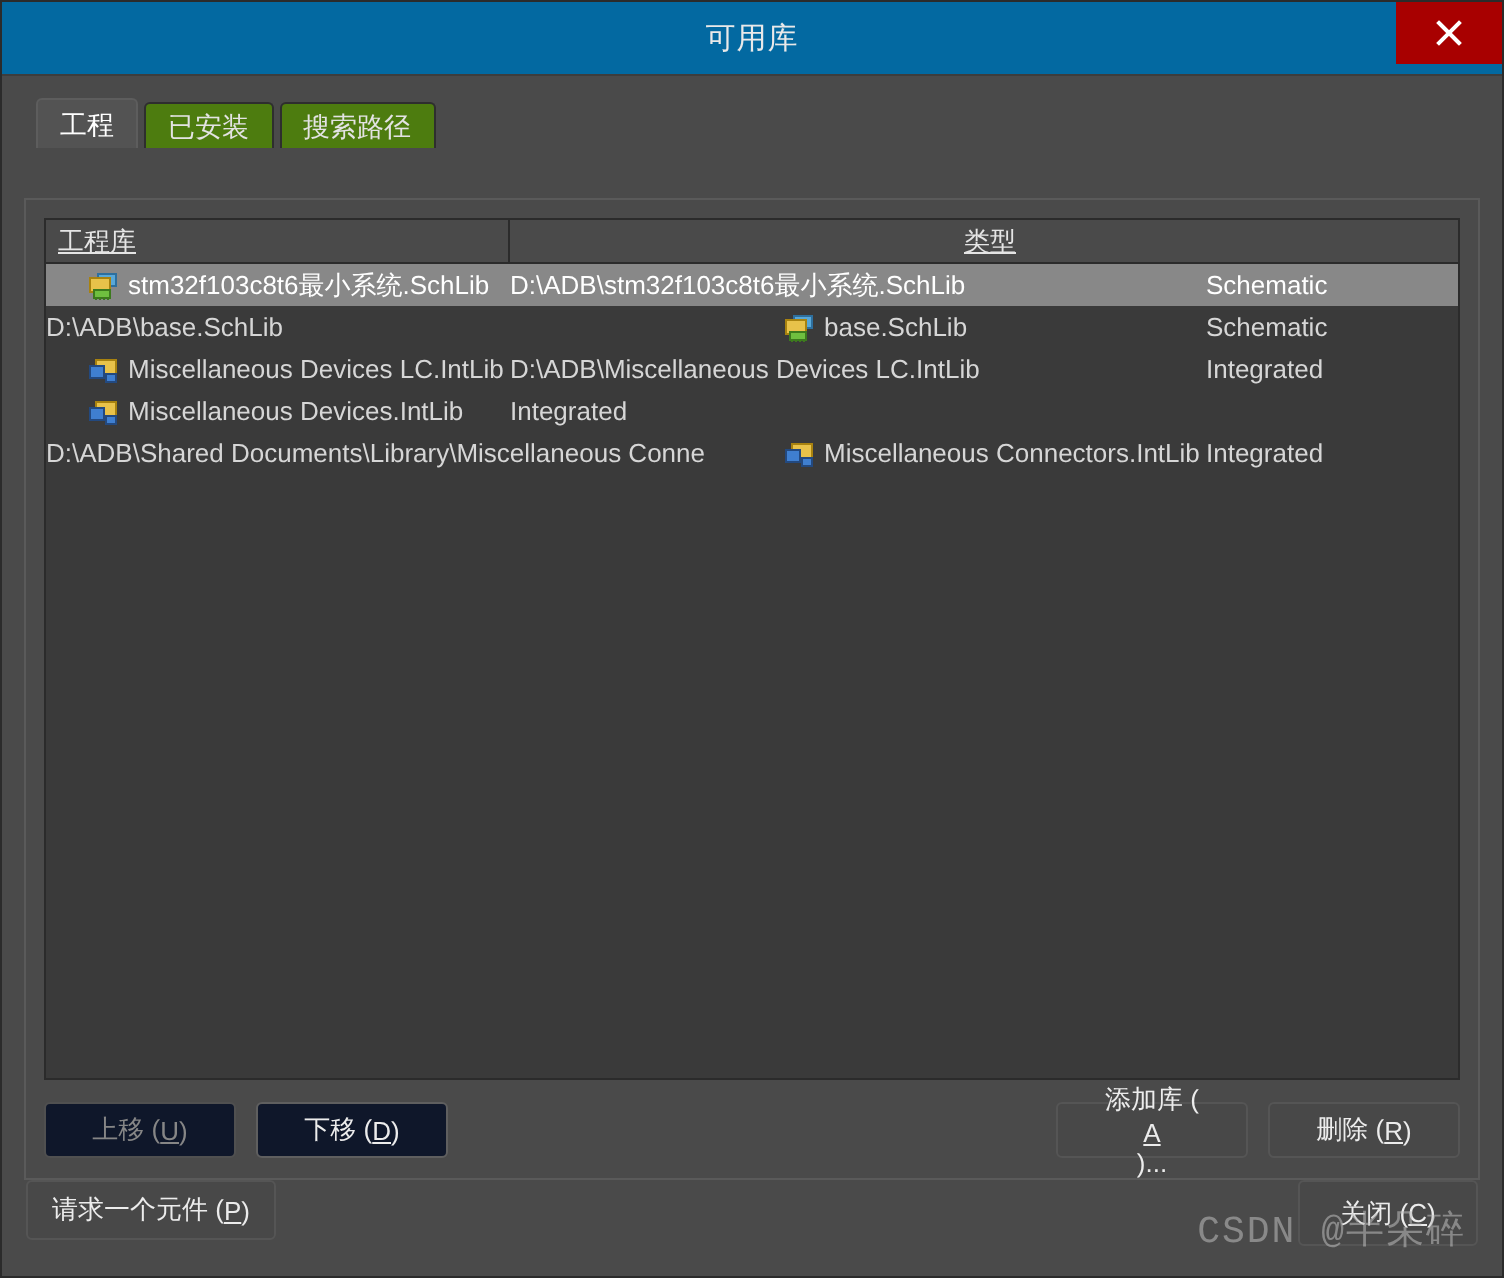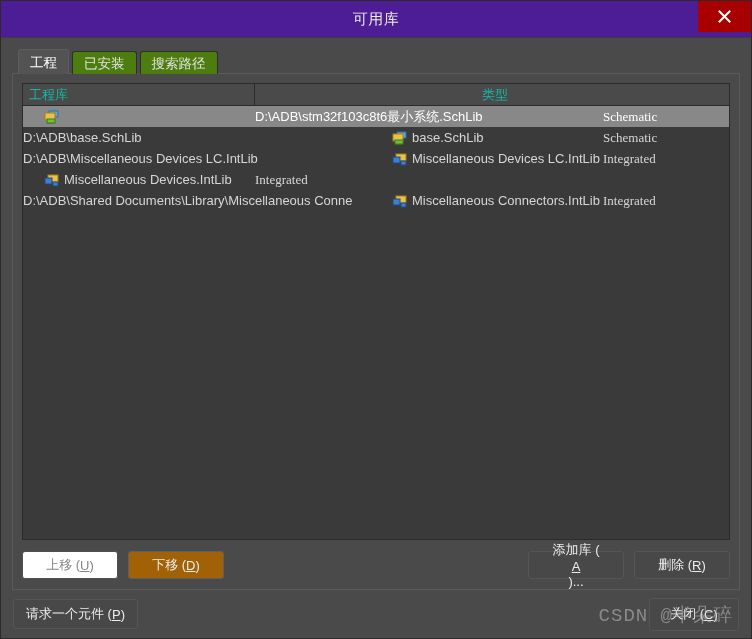--- a/index.html
+++ b/index.html
@@ -27,21 +27,21 @@
     border: 1px solid #2b2b2b;
     box-sizing: border-box;
     display: flex;
     flex-direction: column;
   }
 
   
   #titlebar {
     height: 36px;
     min-height: 36px;
-    background: #4c1d95;
+    background: #0369a1;
     position: relative;
     display: flex;
     align-items: center;
     justify-content: center;
     border-bottom: 1px solid #3d3d3d;
   }
   #title-text {
     font-size: 15px;
     color: #e9e9e9;
     letter-spacing: 0.5px;
@@ -60,20 +60,21 @@
   }
   #close-x svg { display:block; }
 
   
   #body-area {
     flex: 1;
     padding: 9px 11px 0 11px;
     display: flex;
     flex-direction: column;
     min-height: 0;
+    gap: 26px;
   }
 
   
   #tabstrip {
     display: flex;
     align-items: flex-end;
     height: 27px;
     padding-left: 6px;
     position: relative;
     z-index: 3;
@@ -124,21 +125,22 @@
     min-height: 0;
     overflow: hidden;
   }
   #list-header {
     display: flex;
     height: 21px;
     min-height: 21px;
     background: #4a4a4a;
     border-bottom: 1px solid #2b2b2b;
     font-size: 13px;
-    color: #14b8a6;
+    color: #e5e5e5;
+    text-decoration: underline;
   }
   .hcell {
     line-height: 21px;
     padding-left: 6px;
     box-sizing: border-box;
     border-right: 1px solid #2b2b2b;
     overflow: hidden;
     white-space: nowrap;
     cursor: pointer;
   }
@@ -174,21 +176,21 @@
     display: flex;
     align-items: center;
     padding-left: 21px;
   }
   .cell.c0 .namelbl {
     padding-left: 4px;
     overflow: hidden;
     white-space: nowrap;
   }
   .cell.c1 { width: 348px; }
-  .cell.c2 { flex: 1; font-family: Liberation Serif, serif; }
+  .cell.c2 { flex: 1; }
 
   .lib-icon {
     width: 16px;
     height: 14px;
     flex: 0 0 16px;
     position: relative;
   }
   .lib-icon svg { display: block; }
 
   
@@ -198,51 +200,51 @@
     height: 30px;
     margin-top: 10px;
     min-height: 30px;
   }
   .btn {
     height: 28px;
     min-width: 96px;
     padding: 0 12px;
     font-size: 13px;
     color: #ececec;
-    background: #a16207;
+    background: #0f172a;
     border: 1px solid #5f5f5f;
     border-radius: 3px;
     display: inline-flex;
     align-items: center;
     justify-content: center;
     cursor: pointer;
     box-sizing: border-box;
     white-space: nowrap;
   }
   .btn.flat {
     background: #484848;
     border-color: #555555;
   }
   .btn.disabled {
     color: #868686;
-    background: #ffffff;
+    background: #0f172a;
     border-color: #505050;
     cursor: default;
   }
   .btn .accel { text-decoration: underline; }
   #btn-up { margin-right: 10px; }
   #spacer-mid { flex: 1; }
   #btn-add { margin-right: 10px; flex-direction: column; }
 
   
   #footer {
     height: 48px;
     min-height: 48px;
     display: flex;
-    align-items: center;
+    align-items: flex-start;
     padding: 0 12px;
     position: relative;
   }
   #footer-spacer { flex: 1; }
 
   
   #watermark {
     position: absolute;
     right: 18px;
     bottom: 10px;
@@ -291,20 +293,21 @@
           <div class="row selected">
             <div class="cell c0">
               <span class="lib-icon">
                 <svg width="16" height="14" viewBox="0 0 16 14">
                   <rect x="5" y="1" width="9" height="6" fill="#59a8d8" stroke="#2d6f9e" stroke-width="1"></rect>
                   <rect x="1" y="3" width="10" height="7" fill="#e8c24a" stroke="#a8820f" stroke-width="1"></rect>
                   <rect x="3" y="9" width="8" height="4" fill="#6fbf3f" stroke="#3c7a1d" stroke-width="1"></rect>
                   <path d="M4 13 v1 M6 13 v1 M8 13 v1 M10 13 v1" stroke="#3c7a1d" stroke-width="1"></path>
                 </svg>
               </span>
+              <span class="namelbl">stm32f103c8t6最小系统.SchLib</span>
             </div>
             <div class="cell c1">D:\ADB\stm32f103c8t6最小系统.SchLib</div>
             <div class="cell c2">Schematic</div>
           </div>
 
           <div class="row">
             <div class="cell c1">D:\ADB\base.SchLib</div>
             <div class="cell c0">
               <span class="lib-icon">
                 <svg width="16" height="14" viewBox="0 0 16 14">
@@ -313,31 +316,31 @@
                   <rect x="3" y="9" width="8" height="4" fill="#6fbf3f" stroke="#3c7a1d" stroke-width="1"></rect>
                   <path d="M4 13 v1 M6 13 v1 M8 13 v1 M10 13 v1" stroke="#3c7a1d" stroke-width="1"></path>
                 </svg>
               </span>
               <span class="namelbl">base.SchLib</span>
             </div>
             <div class="cell c2">Schematic</div>
           </div>
 
           <div class="row">
-            <div class="cell c1">D:\ADB\Miscellaneous Devices LC.IntLib</div>
             <div class="cell c0">
               <span class="lib-icon">
                 <svg width="16" height="14" viewBox="0 0 16 14">
                   <rect x="4" y="2" width="10" height="7" fill="#e8c24a" stroke="#a8820f" stroke-width="1"></rect>
                   <rect x="1" y="5" width="7" height="6" fill="#3f7fd0" stroke="#23497f" stroke-width="1"></rect>
                   <rect x="9" y="9" width="5" height="4" fill="#3f7fd0" stroke="#23497f" stroke-width="1"></rect>
                 </svg>
               </span>
               <span class="namelbl">Miscellaneous Devices LC.IntLib</span>
             </div>
+            <div class="cell c1">D:\ADB\Miscellaneous Devices LC.IntLib</div>
             <div class="cell c2">Integrated</div>
           </div>
 
           <div class="row">
             <div class="cell c0">
               <span class="lib-icon">
                 <svg width="16" height="14" viewBox="0 0 16 14">
                   <rect x="4" y="2" width="10" height="7" fill="#e8c24a" stroke="#a8820f" stroke-width="1"></rect>
                   <rect x="1" y="5" width="7" height="6" fill="#3f7fd0" stroke="#23497f" stroke-width="1"></rect>
                   <rect x="9" y="9" width="5" height="4" fill="#3f7fd0" stroke="#23497f" stroke-width="1"></rect>

